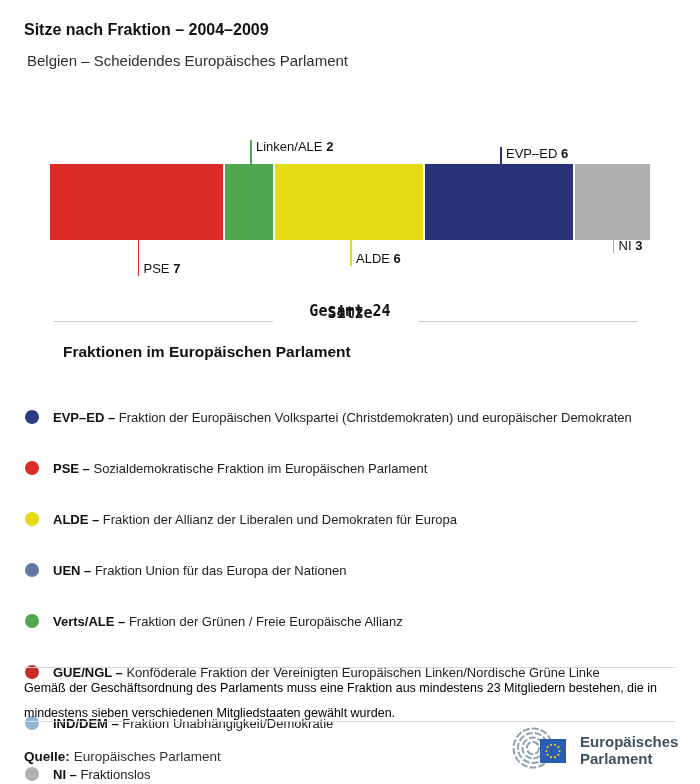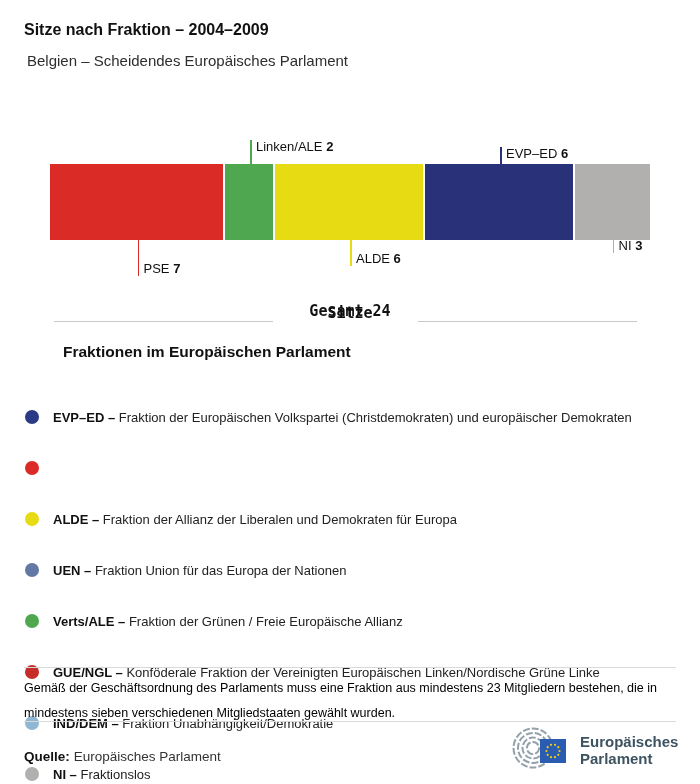--- a/index.html
+++ b/index.html
@@ -79,20 +79,21 @@
   <div class="total-text l2">Sitze</div>
 
   <div class="legend-heading">Fraktionen im Europäischen Parlament</div>
   <div class="legend" id="legend">
       <div class="lrow">
         <span class="dot" style="background: rgb(43, 58, 133);"></span>
         <span class="ltext"><b>EVP–ED – </b>Fraktion der Europäischen Volkspartei (Christdemokraten) und europäischer Demokraten</span>
       </div>
       <div class="lrow">
         <span class="dot" style="background: rgb(219, 43, 39);"></span>
+        <span class="ltext"><b>PSE – </b>Sozialdemokratische Fraktion im Europäischen Parlament</span>
       </div>
       <div class="lrow">
         <span class="dot" style="background: rgb(231, 220, 19);"></span>
         <span class="ltext"><b>ALDE – </b>Fraktion der Allianz der Liberalen und Demokraten für Europa</span>
       </div>
       <div class="lrow">
         <span class="dot" style="background: rgb(100, 120, 165);"></span>
         <span class="ltext"><b>UEN – </b>Fraktion Union für das Europa der Nationen</span>
       </div>
       <div class="lrow">

